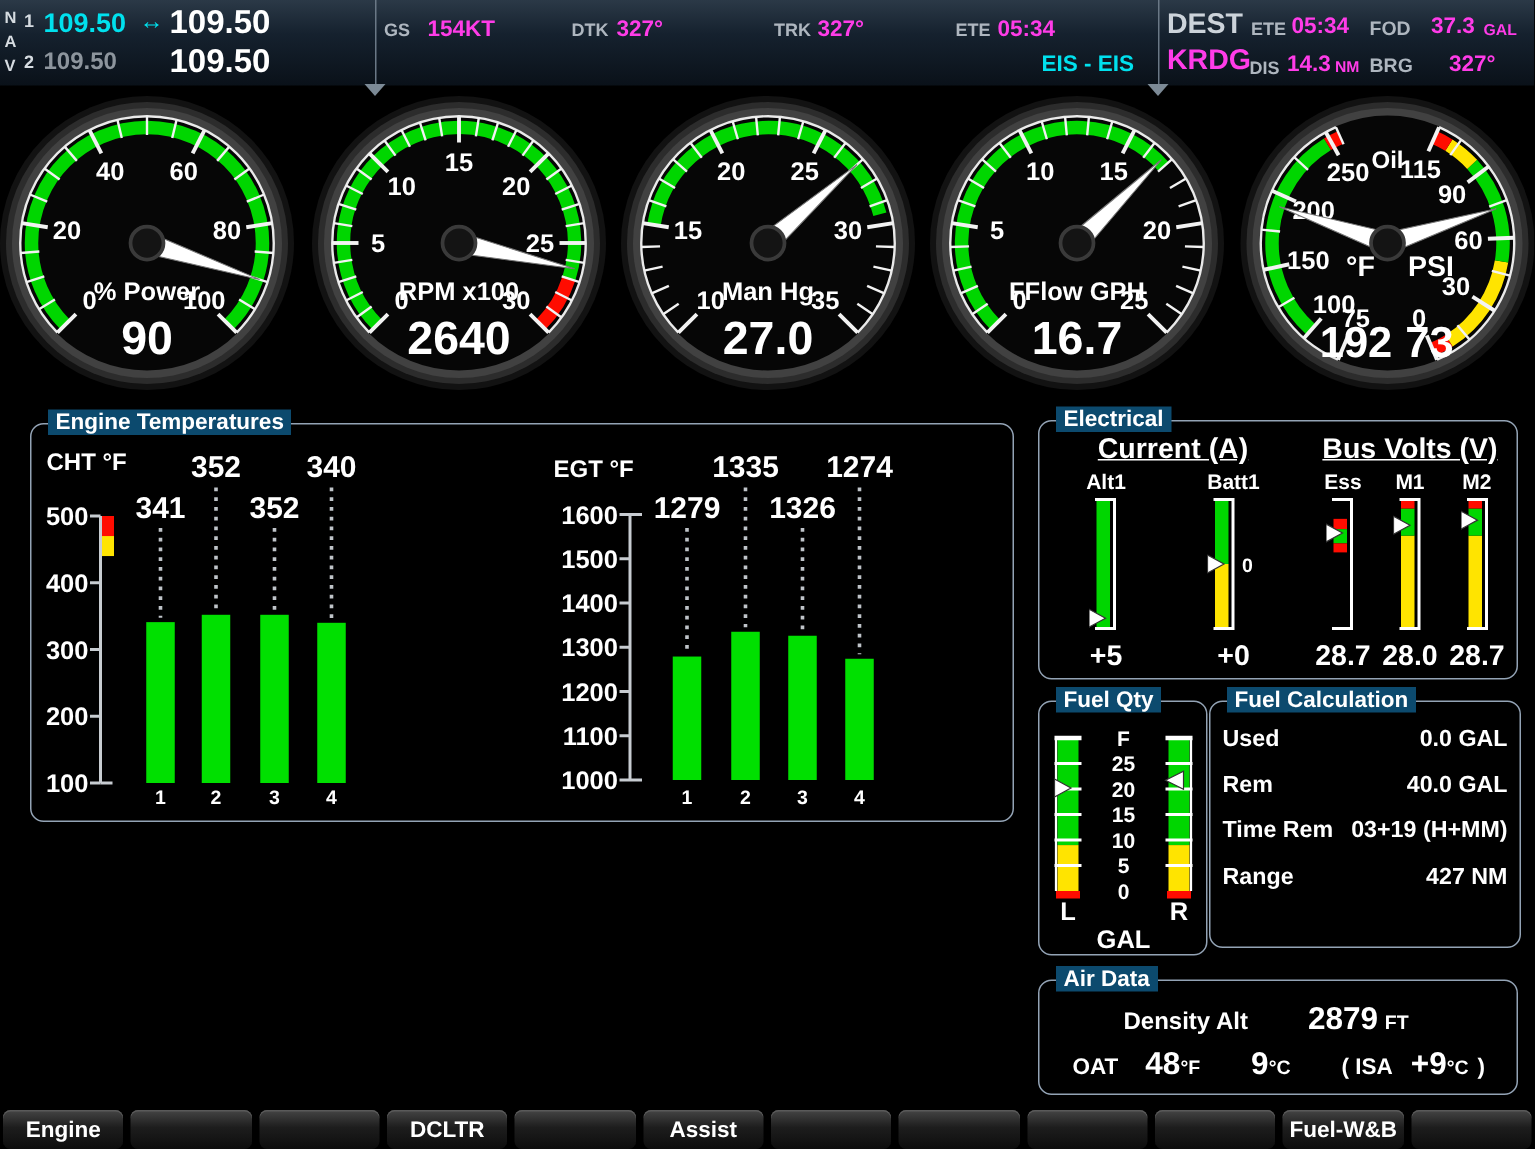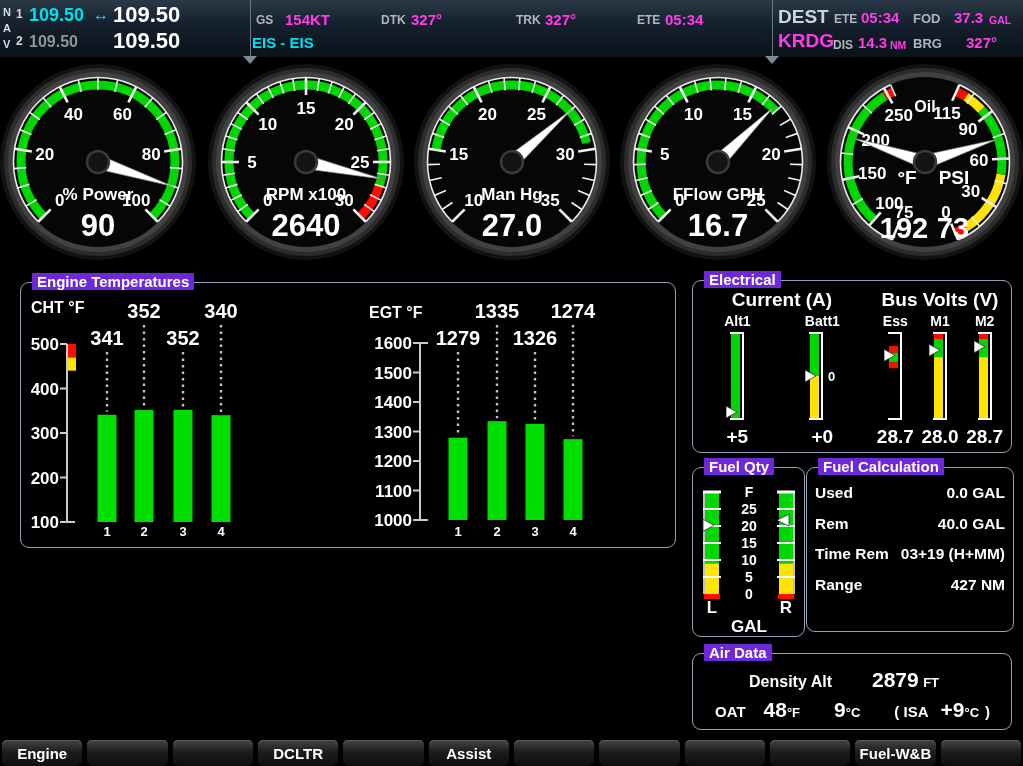--- a/index.html
+++ b/index.html
@@ -17,26 +17,26 @@
   .cy{color:var(--cyan);}
   .lab{color:var(--gray_label);}
   .dim{color:#8d959d;}
   .t10{font-size:10.5px;} .t12{font-size:12px;} .t13{font-size:13px;} .t15{font-size:15px;}
   .t16{font-size:16px;} .t18{font-size:18px;} .t19{font-size:19px;} .t22{font-size:22px;}
   .navstack{position:absolute;left:3px;top:4px;font-size:11px;line-height:16px;color:#d6dce1;}
   
   .dial{position:absolute;width:200px;height:200px;}
   
   .panel{position:absolute;border:1.5px solid var(--panel_border);border-radius:9px;background:#000;box-sizing:border-box;}
-  .legend{position:absolute;top:-10px;left:11px;background:#6d28d9;padding:0 5px;font-size:15px;color:#fff;white-space:nowrap;}
+  .legend{position:absolute;top:-10px;left:11px;background:#0c4a6e;padding:0 5px;font-size:15px;color:#fff;white-space:nowrap;}
   
   .elec-group{position:absolute;top:8px;}
   #elec-current{left:4px;width:170px;}
   #elec-volts{left:180px;width:134px;}
-  .elec-header{text-align:center;font-size:19px;}
+  .elec-header{text-align:center;font-size:19px;text-decoration:underline;}
   .elec-cols{display:flex;justify-content:space-around;margin-top:1px;}
   .elec-col{display:flex;flex-direction:column;align-items:center;}
   .elec-label{font-size:14px;line-height:18px;}
   .elec-value{font-size:19px;line-height:20px;margin-top:1px;}
   
   .fc-rows{position:absolute;left:8px;right:8px;top:16px;}
   .fc-row{display:flex;justify-content:space-between;align-items:baseline;height:30.5px;}
   .fc-label,.fc-value{font-size:15.5px;}
   
   .ad-row1{position:absolute;left:56px;top:14px;display:flex;align-items:baseline;gap:40px;}
@@ -76,21 +76,21 @@
     <div class="tb-notch" style="left:243px"></div>
 
     <span class="abs t12 lab" style="left:256px;top:13px">GS</span>
     <span class="abs t15 mag" style="left:285px;top:11px">154KT</span>
     <span class="abs t12 lab" style="left:381px;top:13px">DTK</span>
     <span class="abs t15 mag" style="left:411px;top:11px">327°</span>
     <span class="abs t12 lab" style="left:516px;top:13px">TRK</span>
     <span class="abs t15 mag" style="left:545px;top:11px">327°</span>
     <span class="abs t12 lab" style="left:637px;top:13px">ETE</span>
     <span class="abs t15 mag" style="left:665px;top:11px">05:34</span>
-    <span class="abs t15 cy" style="left:252px;width:520px;top:34px;text-align:left">EIS - EIS</span>
+    <span class="abs t15 cy" style="left:236px;width:520px;top:34px;text-align:right">EIS - EIS</span>
 
     <div class="tb-div" style="left:772px"></div>
     <div class="tb-notch" style="left:765px"></div>
 
     <span class="abs t19" style="left:778px;top:6px;color:#ccd3da">DEST</span>
     <span class="abs t12 lab" style="left:834px;top:12px">ETE</span>
     <span class="abs t15 mag" style="left:861px;top:9px">05:34</span>
     <span class="abs t13 lab" style="left:913px;top:11px">FOD</span>
     <span class="abs t15 mag" style="left:954px;top:9px">37.3</span>
     <span class="abs t10 mag" style="left:989px;top:14px">GAL</span>

